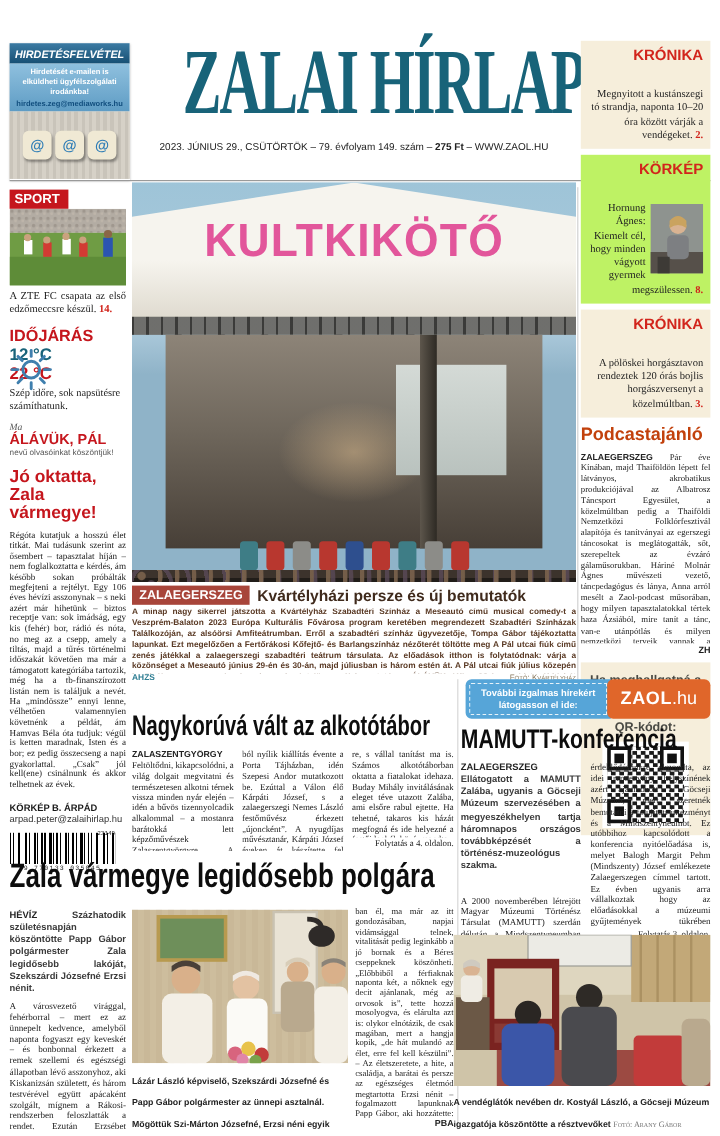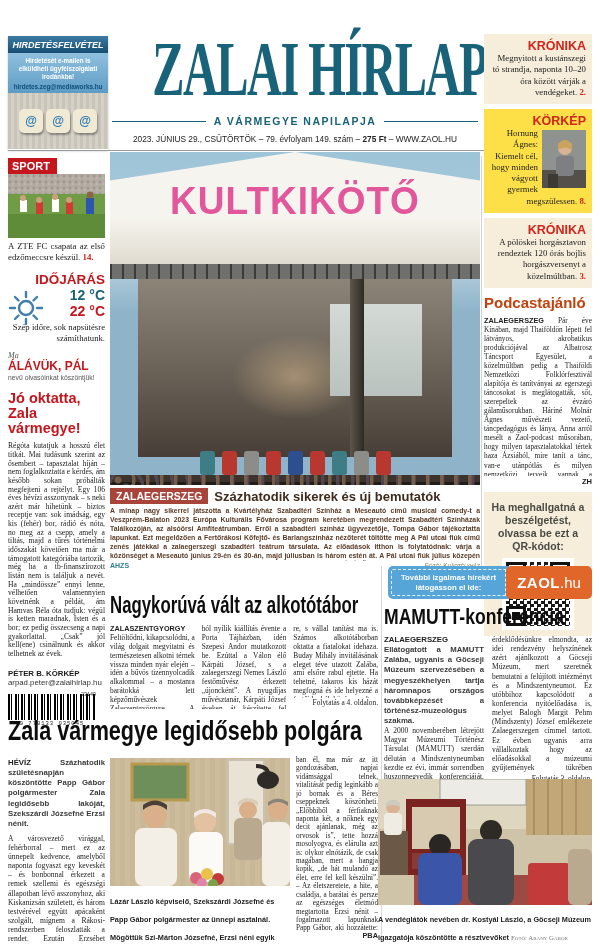--- a/index.html
+++ b/index.html
@@ -28,44 +28,44 @@
   .subtitle-row::before,.subtitle-row::after{content:"";flex:1;border-top:1px solid #186379;}
   .dateline{margin-top:4px;font-family:"Liberation Sans",sans-serif;font-size:8.3px;color:#222;padding:3px 0;}
   .dateline b{font-weight:bold;}
   .header-rule{position:absolute;left:8px;right:8px;top:150px;border-top:1px solid #9a9a9a;}
   .v-rule-a{position:absolute;left:481px;top:156px;height:432px;border-left:1px solid #d2d2d2;}
   .v-rule-b{position:absolute;left:381px;top:566px;height:375px;border-left:1px solid #d8d8d8;}
 
   
   .right-col{position:absolute;left:484px;top:34px;width:108px;}
   .news-box{background:#f6eedb;padding:5px 6px 6px;margin-bottom:5px;text-align:right;}
-  .news-box.white{background:#fde047;}
+  .news-box.white{background:#bef264;}
   .news-label{color:#d2251c;font-family:"Liberation Sans",sans-serif;font-weight:bold;font-size:12.5px;}
-  .news-text{font-size:8.8px;line-height:1.28;color:#222;margin-top:0;}
+  .news-text{font-size:8.8px;line-height:1.28;color:#222;margin-top:20px;}
   .news-page{color:#d2251c;font-weight:bold;}
   .korkep-photo{float:right;width:44px;height:58px;margin:2px 0 2px 4px;}
   .podcast-title{font-family:"Liberation Sans",sans-serif;font-weight:bold;font-size:15px;color:#c2410c;margin:6px 0 5px;text-align:left;}
   .podcast-body{font-size:7.3px;line-height:1.24;text-align:justify;color:#222;height:160px;overflow:hidden;}
   .loc{font-family:"Liberation Sans",sans-serif;font-weight:bold;font-size:7.3px;color:#222;}
   .podcast-end{text-align:right;font-family:"Liberation Sans",sans-serif;font-weight:bold;font-size:7.5px;margin:1px 0 6px;}
   .qr-box{background:#f6eedb;padding:9px 6px 8px;text-align:center;}
   .qr-text{font-family:"Liberation Sans",sans-serif;font-weight:bold;font-size:10.5px;line-height:1.25;color:#4a4a44;}
   .qr-code{position:relative;width:64px;height:64px;margin:9px auto 2px;background:
      repeating-conic-gradient(#1a1a1a 0 25%,#fff 0 50%) 0 0/7px 7px,#fff;outline:4px solid #fff;}
   .qr-finder{position:absolute;width:14px;height:14px;border:3px solid #111;background:#fff;}
   .qr-finder::after{content:"";position:absolute;left:3px;top:3px;width:8px;height:8px;background:#111;}
   .qr-f1{left:0;top:0}.qr-f2{right:0;top:0}.qr-f3{left:0;bottom:0}
 
   
   .left-col{position:absolute;left:8px;top:156px;width:97px;}
   .sport-label{display:inline-block;background:#c5161d;color:#fff;font-family:"Liberation Sans",sans-serif;
      font-weight:bold;font-size:11px;padding:2px 7px 2px 4px;}
   .sport-photo{width:97px;height:64px;display:block;}
   .sport-caption{font-size:8.8px;line-height:1.25;text-align:justify;margin-top:3px;}
-  .weather{margin-top:9px;text-align:right;position:relative;}
+  .weather{margin-top:9px;text-align:left;position:relative;}
   .weather-title{color:#c5161d;font-family:"Liberation Sans",sans-serif;font-weight:bold;font-size:13.5px;}
   .temp-low{color:#186379;font-family:"Liberation Sans",sans-serif;font-weight:bold;font-size:14px;line-height:1.15;}
   .temp-high{color:#c5161d;font-family:"Liberation Sans",sans-serif;font-weight:bold;font-size:14px;line-height:1.15;}
   .sun-icon{position:absolute;left:0;top:18px;width:36px;height:36px;}
   .weather-note{font-size:8.7px;line-height:1.22;margin-top:3px;}
   .nameday{margin-top:8px;}
   .nameday-prefix{font-style:italic;font-size:8px;color:#555;}
   .nameday-names{color:#c5161d;font-family:"Liberation Sans",sans-serif;font-weight:bold;font-size:12px;line-height:1.1;}
   .nameday-suffix{font-family:"Liberation Sans",sans-serif;font-size:6.8px;color:#555;}
   .editorial{margin-top:10px;}
@@ -134,21 +134,21 @@
      justify-content:center;color:#fff;font-family:"Liberation Sans",sans-serif;font-size:15px;}
   .zaol-right b{font-weight:bold;letter-spacing:.5px;}
 
   
   .mamutt{position:absolute;left:384px;top:604px;width:208px;}
   .mamutt-headline{font-family:"Liberation Sans",sans-serif;font-weight:bold;font-size:20px;color:#0d0d0d;
      white-space:nowrap;transform:scale(.88,1.12);transform-origin:0 0;height:25px;}
   .mamutt-cols{display:flex;gap:8px;margin-top:6px;}
   .mamutt-col{width:100px;font-size:7.5px;line-height:1.22;text-align:justify;color:#222;}
   .mamutt-lead{font-family:"Liberation Sans",sans-serif;font-weight:bold;font-size:7.8px;line-height:1.3;
-     color:#3a3a3a;margin-bottom:0;}
+     color:#3a3a3a;margin-bottom:20px;}
   .mamutt-col .body-clip{height:138px;overflow:hidden;}
   .mamutt-photo{position:absolute;left:378px;top:779px;width:214px;height:126px;}
   .photo-caption{font-family:"Liberation Sans",sans-serif;font-weight:bold;font-size:7.3px;line-height:1.3;color:#222;}
   .photo-credit{font-variant:small-caps;font-weight:normal;color:#777;font-size:6.8px;white-space:nowrap;}
   .mamutt-caption{position:absolute;left:378px;top:908px;width:214px;}
 
   
   .heviz-headline{position:absolute;left:8px;top:714px;width:372px;font-family:"Liberation Sans",sans-serif;
      font-weight:bold;font-size:24px;color:#0d0d0d;white-space:nowrap;transform:scale(.9,1.18);transform-origin:0 0;}
   .heviz-col1{position:absolute;left:8px;top:758px;width:97px;font-size:7.6px;line-height:1.2;text-align:justify;
@@ -175,23 +175,20 @@
     </div>
     <div class="adbox-dice">
       <span class="die">@</span>
       <span class="die">@</span>
       <span class="die">@</span>
     </div>
   </div>
 
   <div class="masthead">
     <div class="masthead-title">ZALAI HÍRLAP</div>
-    <div class="subtitle-row">
-      <span>A VÁRMEGYE NAPILAPJA</span>
-    </div>
     <div class="dateline"><span>2023. JÚNIUS 29., CSÜTÖRTÖK – 79. évfolyam 149. szám – </span><b>275 Ft</b><span> – WWW.ZAOL.HU</span></div>
   </div>
   <div class="header-rule"></div>
   <div class="v-rule-a"></div>
   <div class="v-rule-b"></div>
 
   <div class="right-col">
 
     <div class="news-box">
       <div class="news-label">KRÓNIKA</div>
@@ -286,21 +283,21 @@
 
     <div class="nameday">
       <div class="nameday-prefix">Ma</div>
       <div class="nameday-names">ÁLÁVÜK, PÁL</div>
       <div class="nameday-suffix">nevű olvasóinkat köszöntjük!</div>
     </div>
 
     <div class="editorial">
       <div class="editorial-title">Jó oktatta, Zala vármegye!</div>
       <div class="editorial-body">Régóta kutatjuk a hosszú élet titkát. Mai tudásunk szerint az ősembert – tapasztalat híján – nem foglalkoztatta e kérdés, ám később sokan próbálták megfejteni a rejtélyt. Egy 106 éves hévízi asszonynak – s neki azért már hihetünk – biztos receptje van: sok imádság, egy kis (fehér) bor, rádió és nóta, no meg az a csepp, amely a tiltás, majd a tűrés történelmi időszakát követően ma már a támogatott kategóriába tartozik, még ha a tb-finanszírozott listán nem is találjuk a nevét. Ha „mindössze” ennyi lenne, vélhetően valamennyien követnénk a példát, ám Hamvas Béla óta tudjuk: végül is ketten maradnak, Isten és a bor; ez pedig összecseng a napi gyakorlattal. „Csak” jól kell(ene) csinálnunk és akkor telhetnek az évek.</div>
-      <div class="editorial-author">PÉTER B. KÖRKÉP</div>
+      <div class="editorial-author">KÖRKÉP B. ÁRPÁD</div>
       <div class="editorial-email">arpad.peter@zalaihirlap.hu</div>
       <div class="barcode">
         <span class="barcode-num">23149</span>
         <div class="bars"></div>
         <div class="barcode-digits">9 770133 035045</div>
       </div>
     </div>
   </div>
 
   <div class="lead-photo">
@@ -327,21 +324,21 @@
       <span class="barrel" style="background:#3e7d86"></span>
       <span class="barrel" style="background:#8c8c88"></span>
       <span class="barrel" style="background:#b8372f"></span>
     </div>
     <div class="audience"></div>
   </div>
 
   <div class="lead-caption">
     <div class="lead-head-row">
       <span class="loc-label">ZALAEGERSZEG</span>
-      <span class="lead-headline">Százhatodik sikerek és új bemutatók</span>
+      <span class="lead-headline">Kvártélyházi persze és új bemutatók</span>
     </div>
     <div class="lead-body">A minap nagy sikerrel játszotta a Kvártélyház Szabadtéri Színház a Meseautó című musical comedy-t a Veszprém-Balaton 2023 Európa Kulturális Fővárosa program keretében megrendezett Szabadtéri Színházak Találkozóján, az alsóörsi Amfiteátrumban. Erről a szabadtéri színház ügyvezetője, Tompa Gábor tájékoztatta lapunkat. Ezt megelőzően a Fertőrákosi Kőfejtő- és Barlangszínház nézőterét töltötte meg A Pál utcai fiúk című zenés játékkal a zalaegerszegi szabadtéri teátrum társulata. Az előadások itthon is folytatódnak: várja a közönséget a Meseautó június 29-én és 30-án, majd júliusban is három estén át. A Pál utcai fiúk július közepén kerül újra az egerszegi színpadra, valamint jön az új bemutató, az ÁLÁVÜK, július 28-án, majd további hét alkalommal. A Zalai Táncegyüttes produkciójára augusztusban számíthatnak a nézők.</div>
     <div class="lead-tail">
       <span class="lead-byline">AHZS</span>
       <span class="lead-credit">Fotó: Kvártélyház</span>
     </div>
   </div>
 
   <div class="camp">
     <div class="camp-headline">Nagykorúvá vált az alkotótábor</div>

